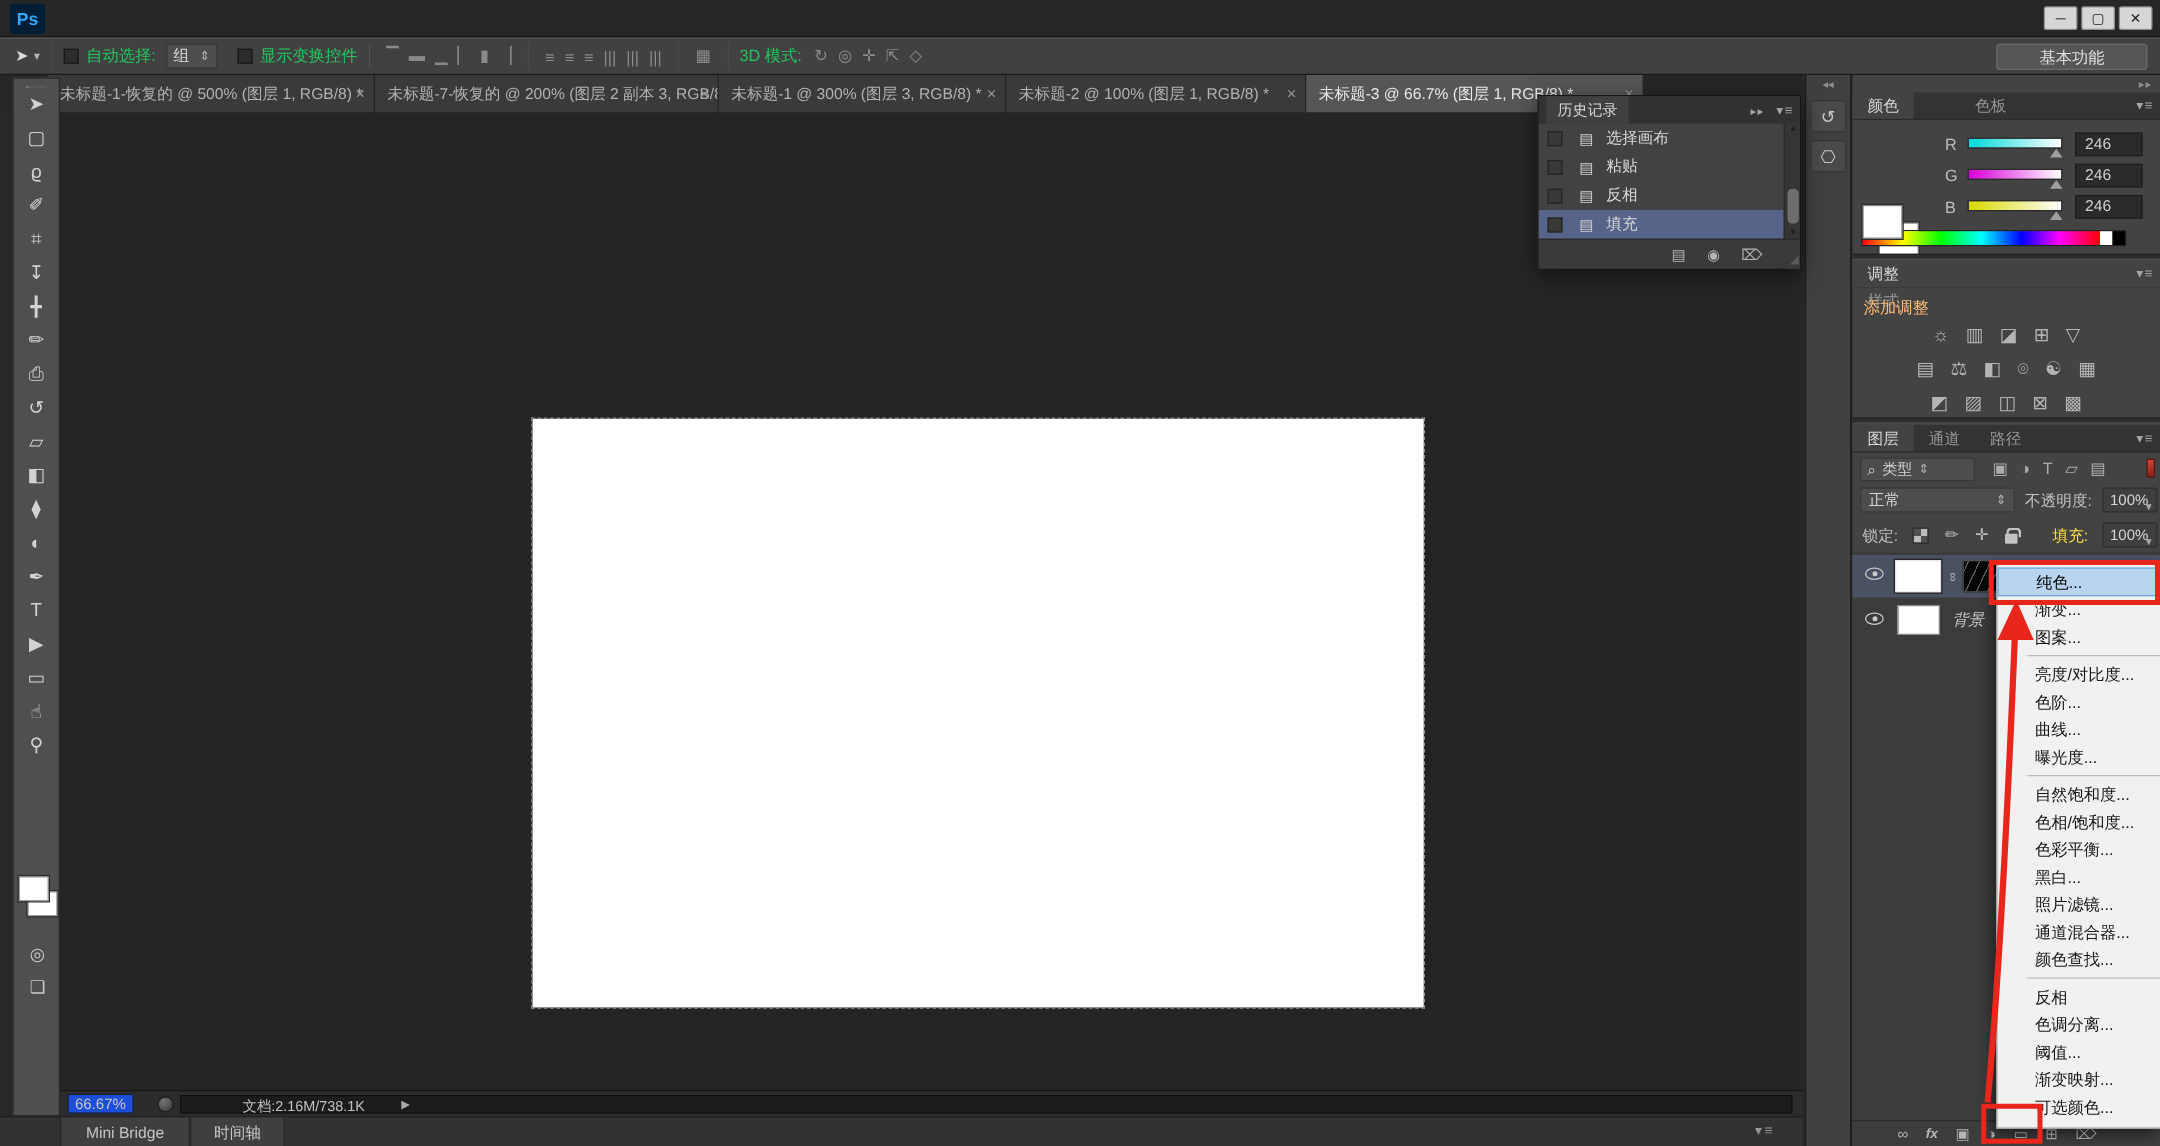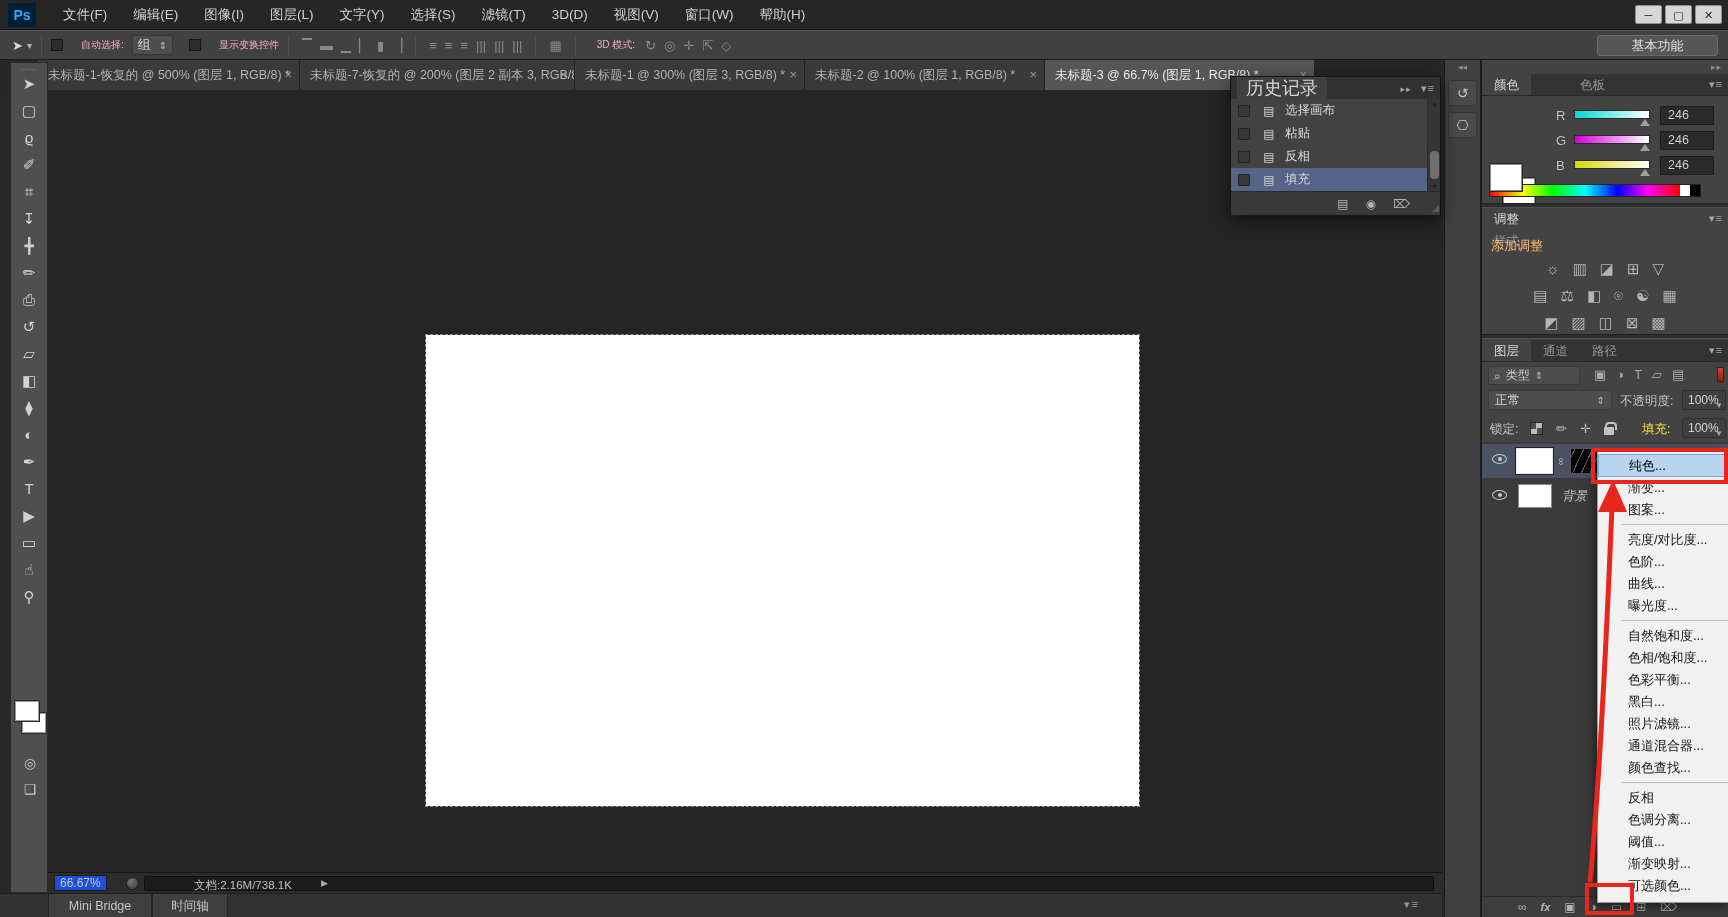--- a/index.html
+++ b/index.html
@@ -10,21 +10,21 @@
   #menubar { position:absolute; left:0; top:0; width:1728px; height:30px; background:#262626; border-bottom:1px solid #151515; display:flex; align-items:center; }
   #ps-logo { width:28px; height:24px; margin-left:8px; background:#001e36; color:#31a8ff; font-weight:bold; font-size:14px; text-align:center; line-height:24px; border-radius:2px; }
   #menu-items { display:flex; margin-left:14px; }
   .menu-item { padding:0 13px; font-size:13.5px; line-height:30px; color:#cfcfcf; cursor:default; }
   #win-controls { position:absolute; right:6px; top:5px; display:flex; gap:3px; }
   .win-btn { width:27px; height:19px; background:#d6d6d6; color:#222; font-size:11px; line-height:19px; text-align:center; border-radius:2px; border:1px solid #8f8f8f; }
 
   
   #optionsbar { position:absolute; left:0; top:30px; width:1728px; height:30px; background:#414141; border-top:1px solid #555; border-bottom:1px solid #1b1b1b; display:flex; align-items:center; }
   .ob-sep { width:1px; height:20px; background:#303030; border-right:1px solid #515151; margin:0 9px; }
-  .ob-label { font-size:10px; color:#f9a8d4; white-space:nowrap;margin-left:12px; }
+  .ob-label { font-size:13px; color:#22c55e; white-space:nowrap; }
   .cb { width:12px; height:12px; background:#2c2c2c; border:1px solid #171717; display:inline-block; margin-right:6px; flex:none; }
   .ob-select { height:20px; background:#4e4e4e; border:1px solid #363636; border-radius:2px; display:flex; align-items:center; font-size:13px; color:#d6d6d6; padding:0 5px; gap:8px; }
   .updn { font-size:10px; color:#b5b5b5; }
   .ob-icon { font-size:13px; color:#8a8a8a; margin:0 4px; }
   #tool-preset { display:flex; align-items:center; margin-left:12px; gap:4px; font-size:13px; color:#d9d9d9; }
   #workspace-btn { position:absolute; right:10px; top:4px; width:121px; height:21px; background:#565656; border:1px solid #6b6b6b; border-radius:3px; color:#e0e0e0; font-size:13px; text-align:center; line-height:19px; }
 
   
   #tabbar { position:absolute; left:0; top:60px; width:1442px; height:30px; background:#262626; }
   .doc-tab { position:absolute; top:0; height:30px; background:#3a3a3a; color:#b2b2b2; font-size:12.5px; line-height:30px; padding-left:10px; padding-right:24px; border-right:1px solid #222; white-space:nowrap; overflow:hidden; }
@@ -126,21 +126,21 @@
   #layer1-mask { position:absolute; left:88px; top:4px; width:35px; height:26px; background:#050505 repeating-linear-gradient(115deg, transparent 0 3px, rgba(255,255,255,.35) 3px 4px, transparent 4px 8px); border:1px solid #555; }
   #bg-thumb { position:absolute; left:36px; top:4px; width:34px; height:24px; background:#fff; border:1px solid #888; }
   #bg-label { position:absolute; left:80px; top:8px; font-style:italic; font-size:12.5px; color:#c6c6c6; }
   #layers-bottom { position:absolute; left:0; top:836px; width:247px; height:21px; background:#3d3d3d; border-top:1px solid #2b2b2b; display:flex; align-items:center; padding-left:36px; gap:14px; }
   .lb-icon { font-size:12px; color:#b4b4b4; font-style:normal; }
   .lb-icon.fx { font-style:italic; font-weight:bold; font-size:11px;text-align:center; }
 
   
   #historypanel { position:absolute; left:1230px; top:76px; width:211px; height:139px; background:#404040; border:1px solid #161616; box-shadow:0 5px 16px rgba(0,0,0,.55); z-index:30; }
   #hp-header { position:relative; height:22px; background:#313131; }
-  #hp-tab { position:absolute; left:6px; top:0; height:22px; padding:0 9px; background:#404040; color:#d6d6d6; font-size:18px; line-height:22px; }
+  #hp-tab { position:absolute; left:6px; top:0; height:22px; padding:0 9px; background:#404040; color:#d6d6d6; font-size:12px; line-height:22px; }
   #hp-icons { position:absolute; right:5px; top:5px; color:#a5a5a5; font-size:9px; letter-spacing:1px; }
   #hp-list { position:absolute; left:0; top:22px; width:196px; height:92px; background:#424242; }
   .hp-row { position:relative; height:23px; display:flex; align-items:center; }
   .hp-row.selected { background:#57648a; }
   .hp-check { width:12px; height:12px; background:#383838; border:1px solid #242424; margin-left:7px; flex:none; }
   .hp-icon { font-size:12px; color:#d0d0d0; margin-left:11px; width:16px; text-align:center; flex:none; }
   .hp-label { font-size:12.5px; color:#d9d9d9; margin-left:8px; white-space:nowrap; }
   #hp-scroll { position:absolute; right:0; top:22px; width:13px; height:92px; background:#353535; border-left:1px solid #2a2a2a; }
   #hp-thumb { position:absolute; left:2px; top:52px; width:9px; height:28px; background:#6e6e6e; border-radius:4px; }
   .hp-arrow { position:absolute; left:0; width:13px; text-align:center; font-size:7px; color:#1f1f1f; }
@@ -157,33 +157,20 @@
   
   #red-box-menu { position:absolute; left:1591px; top:448px; width:137px; height:36px; border:4px solid #e8261c; z-index:60; }
   #red-box-bottom { position:absolute; left:1585px; top:883px; width:49px; height:32px; border:4px solid #e8261c; z-index:60; }
   #red-arrow { position:absolute; left:1574px; top:478px; z-index:60; }
 </style>
 </head>
 <body>
 
 <header id="menubar">
   <div id="ps-logo">Ps</div>
-  <nav id="menu-items">
-      <div class="menu-item">文件(F)</div>
-      <div class="menu-item">编辑(E)</div>
-      <div class="menu-item">图像(I)</div>
-      <div class="menu-item">图层(L)</div>
-      <div class="menu-item">文字(Y)</div>
-      <div class="menu-item">选择(S)</div>
-      <div class="menu-item">滤镜(T)</div>
-      <div class="menu-item">3D(D)</div>
-      <div class="menu-item">视图(V)</div>
-      <div class="menu-item">窗口(W)</div>
-      <div class="menu-item">帮助(H)</div>
-    </nav>
   <div id="win-controls">
       <div class="win-btn">─</div>
       <div class="win-btn">▢</div>
       <div class="win-btn">✕</div>
     </div>
 </header>
 
 <div id="optionsbar">
   <div id="tool-preset">
     <span>➤</span>

